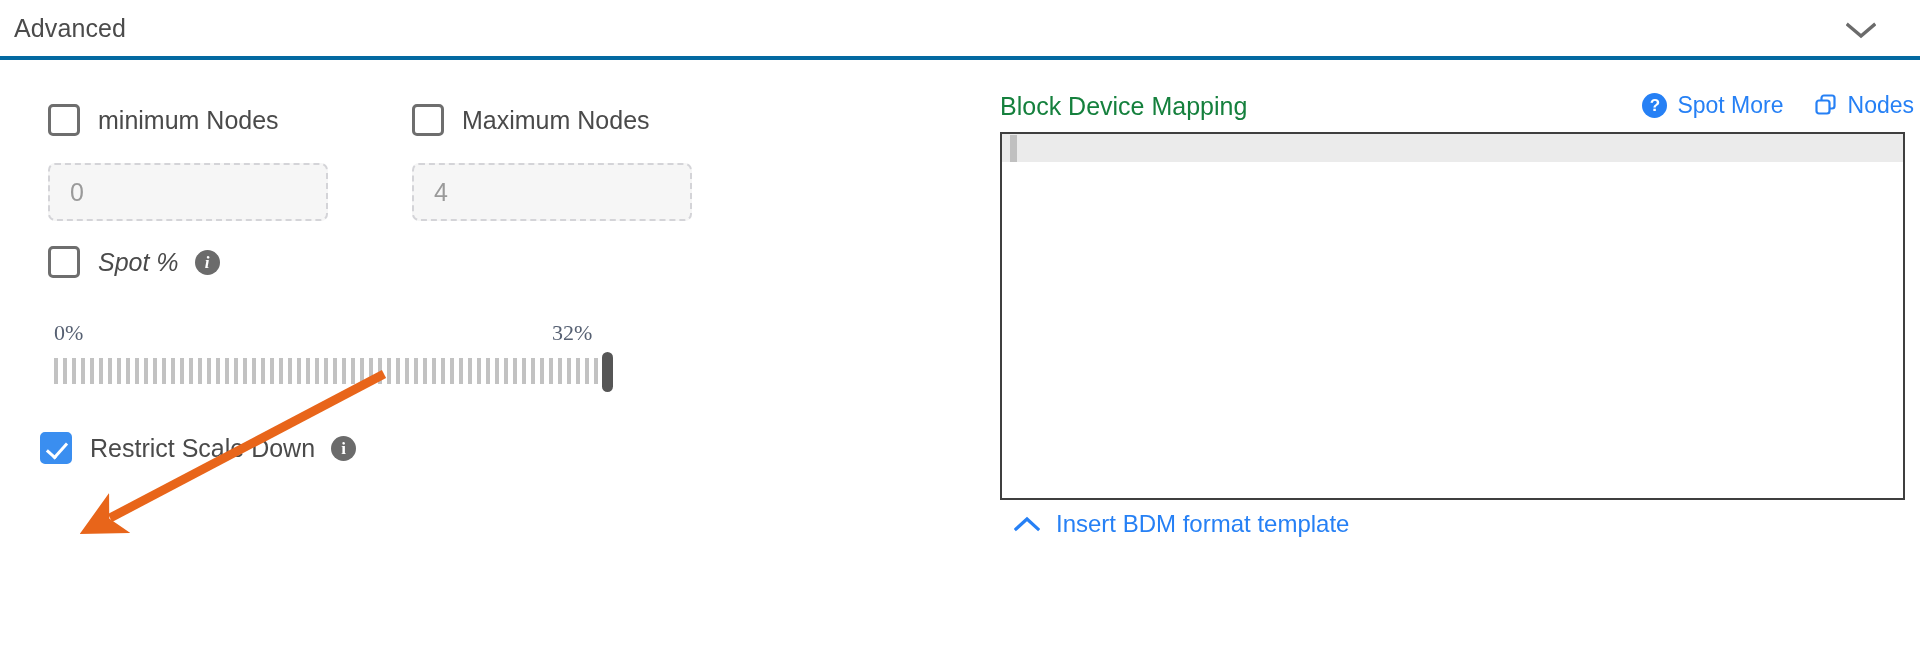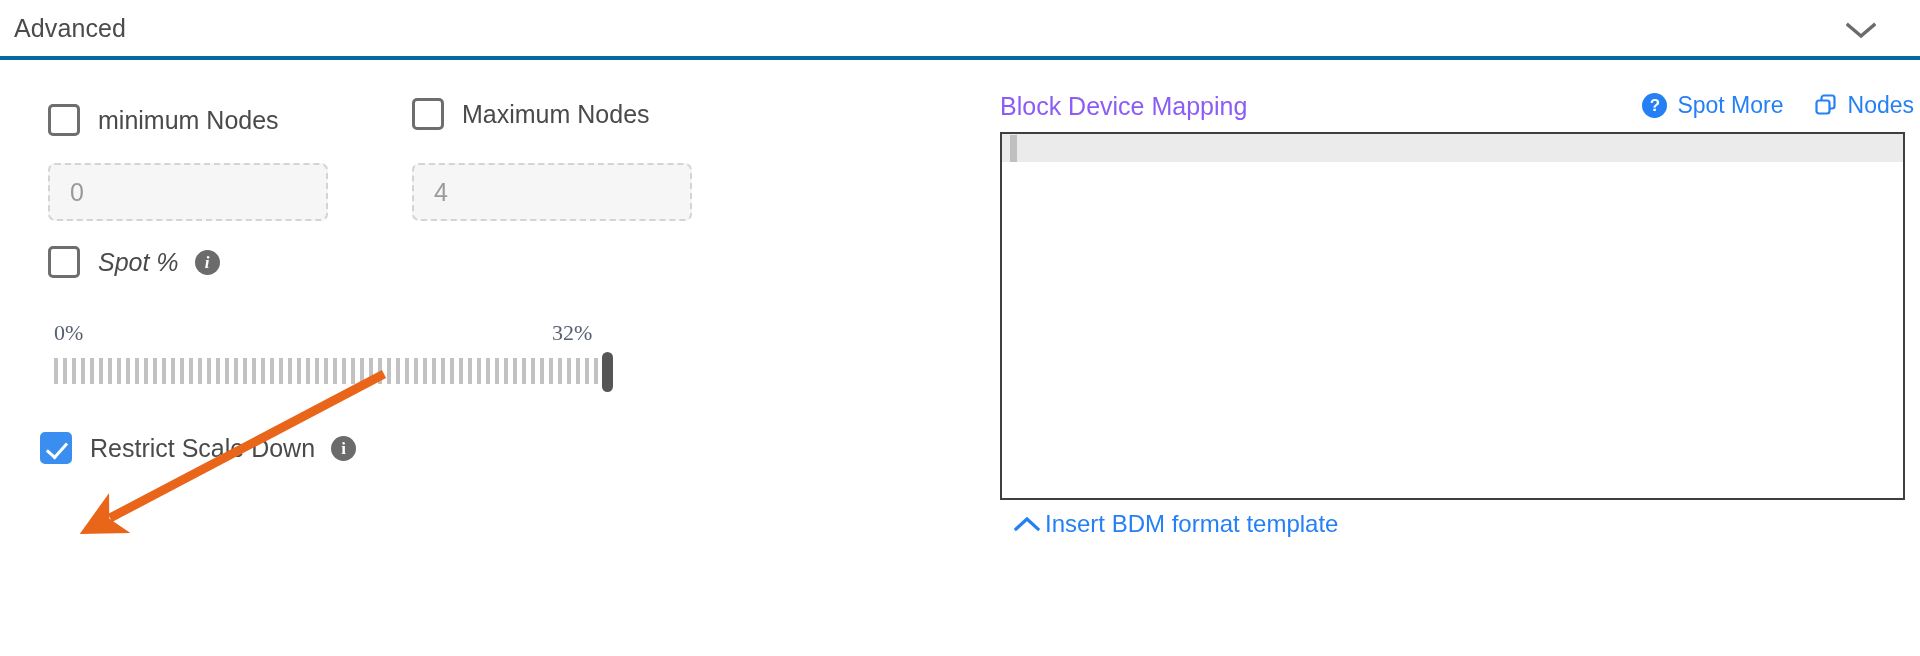--- a/index.html
+++ b/index.html
@@ -139,21 +139,21 @@
   
   .right-col {
     position: absolute;
     left: 1000px; top: 54px;
     width: 920px; height: 602px;
   }
   .bdm-title {
     position: absolute;
     left: 0; top: 38px;
     font-size: 25px;
-    color: #8b5cf6;
+    color: #15803d;
   }
   .bdm-actions {
     position: absolute;
     right: 6px; top: 38px;
     display: flex;
     align-items: center;
     gap: 30px;
   }
   .action-link {
     display: flex;
@@ -197,21 +197,21 @@
     left: 8px; top: 1px;
     width: 7px; height: 27px;
     background: #c0c0c0;
   }
 
   .insert-template {
     position: absolute;
     left: 14px; top: 456px;
     display: flex;
     align-items: center;
-    gap: 5px;
+    gap: 16px;
     color: #2680f5;
     font-size: 24px;
     cursor: pointer;
     white-space: nowrap;
   }
 
   
   .annotation-arrow {
     position: absolute;
     left: 0; top: 0;
@@ -234,21 +234,21 @@
   </div>
 
   <div class="left-col">
 
     <div class="cb-row" style="left:48px; top:50px;">
       <div class="checkbox"></div>
       <div class="cb-label">minimum Nodes</div>
     </div>
     <div class="num-input" style="left:48px; top:109px; width:280px;">0</div>
 
-    <div class="cb-row" style="left:412px; top:44px;">
+    <div class="cb-row" style="left:412px; top:50px;">
       <div class="checkbox"></div>
       <div class="cb-label">Maximum Nodes</div>
     </div>
     <div class="num-input" style="left:412px; top:109px; width:280px;">4</div>
 
     <div class="cb-row" style="left:48px; top:192px;font-style:italic;">
       <div class="checkbox"></div>
       <div class="cb-label">Spot %</div>
       <div class="info-icon">i</div>
     </div>

